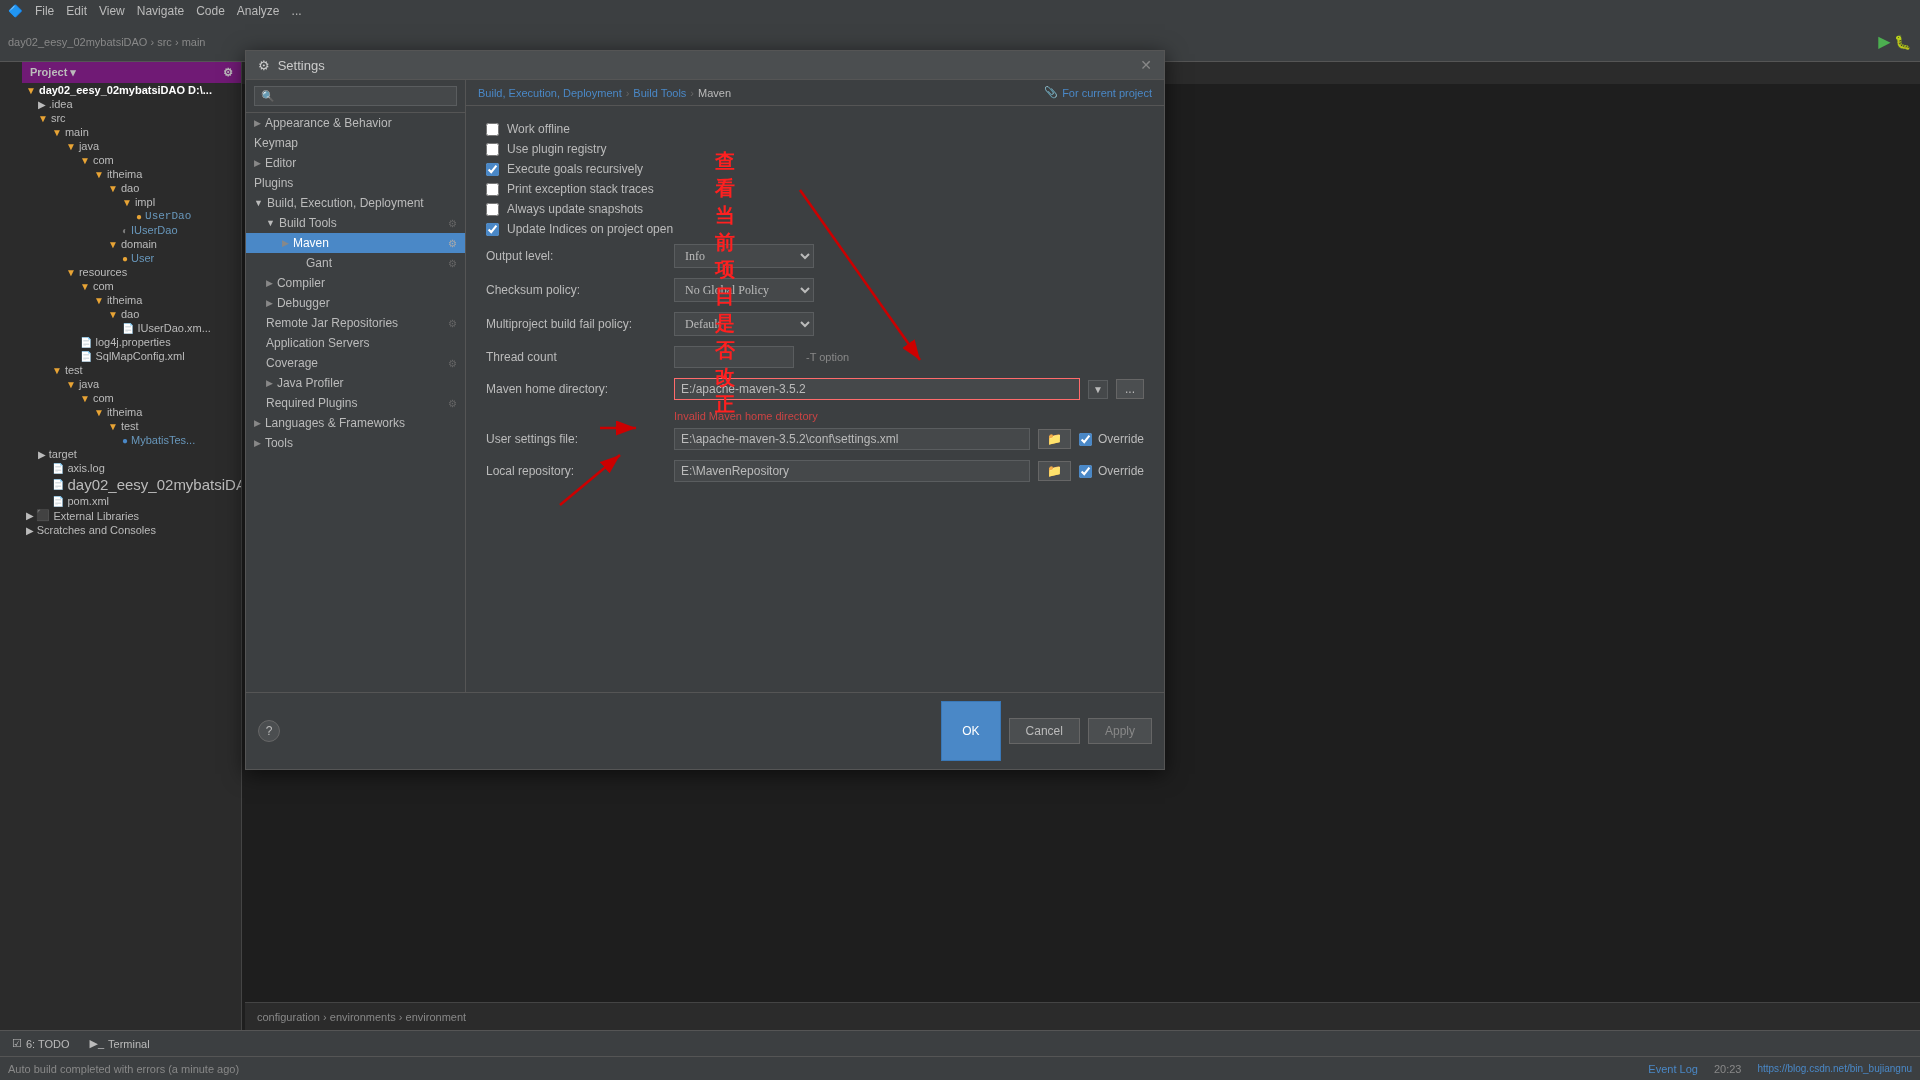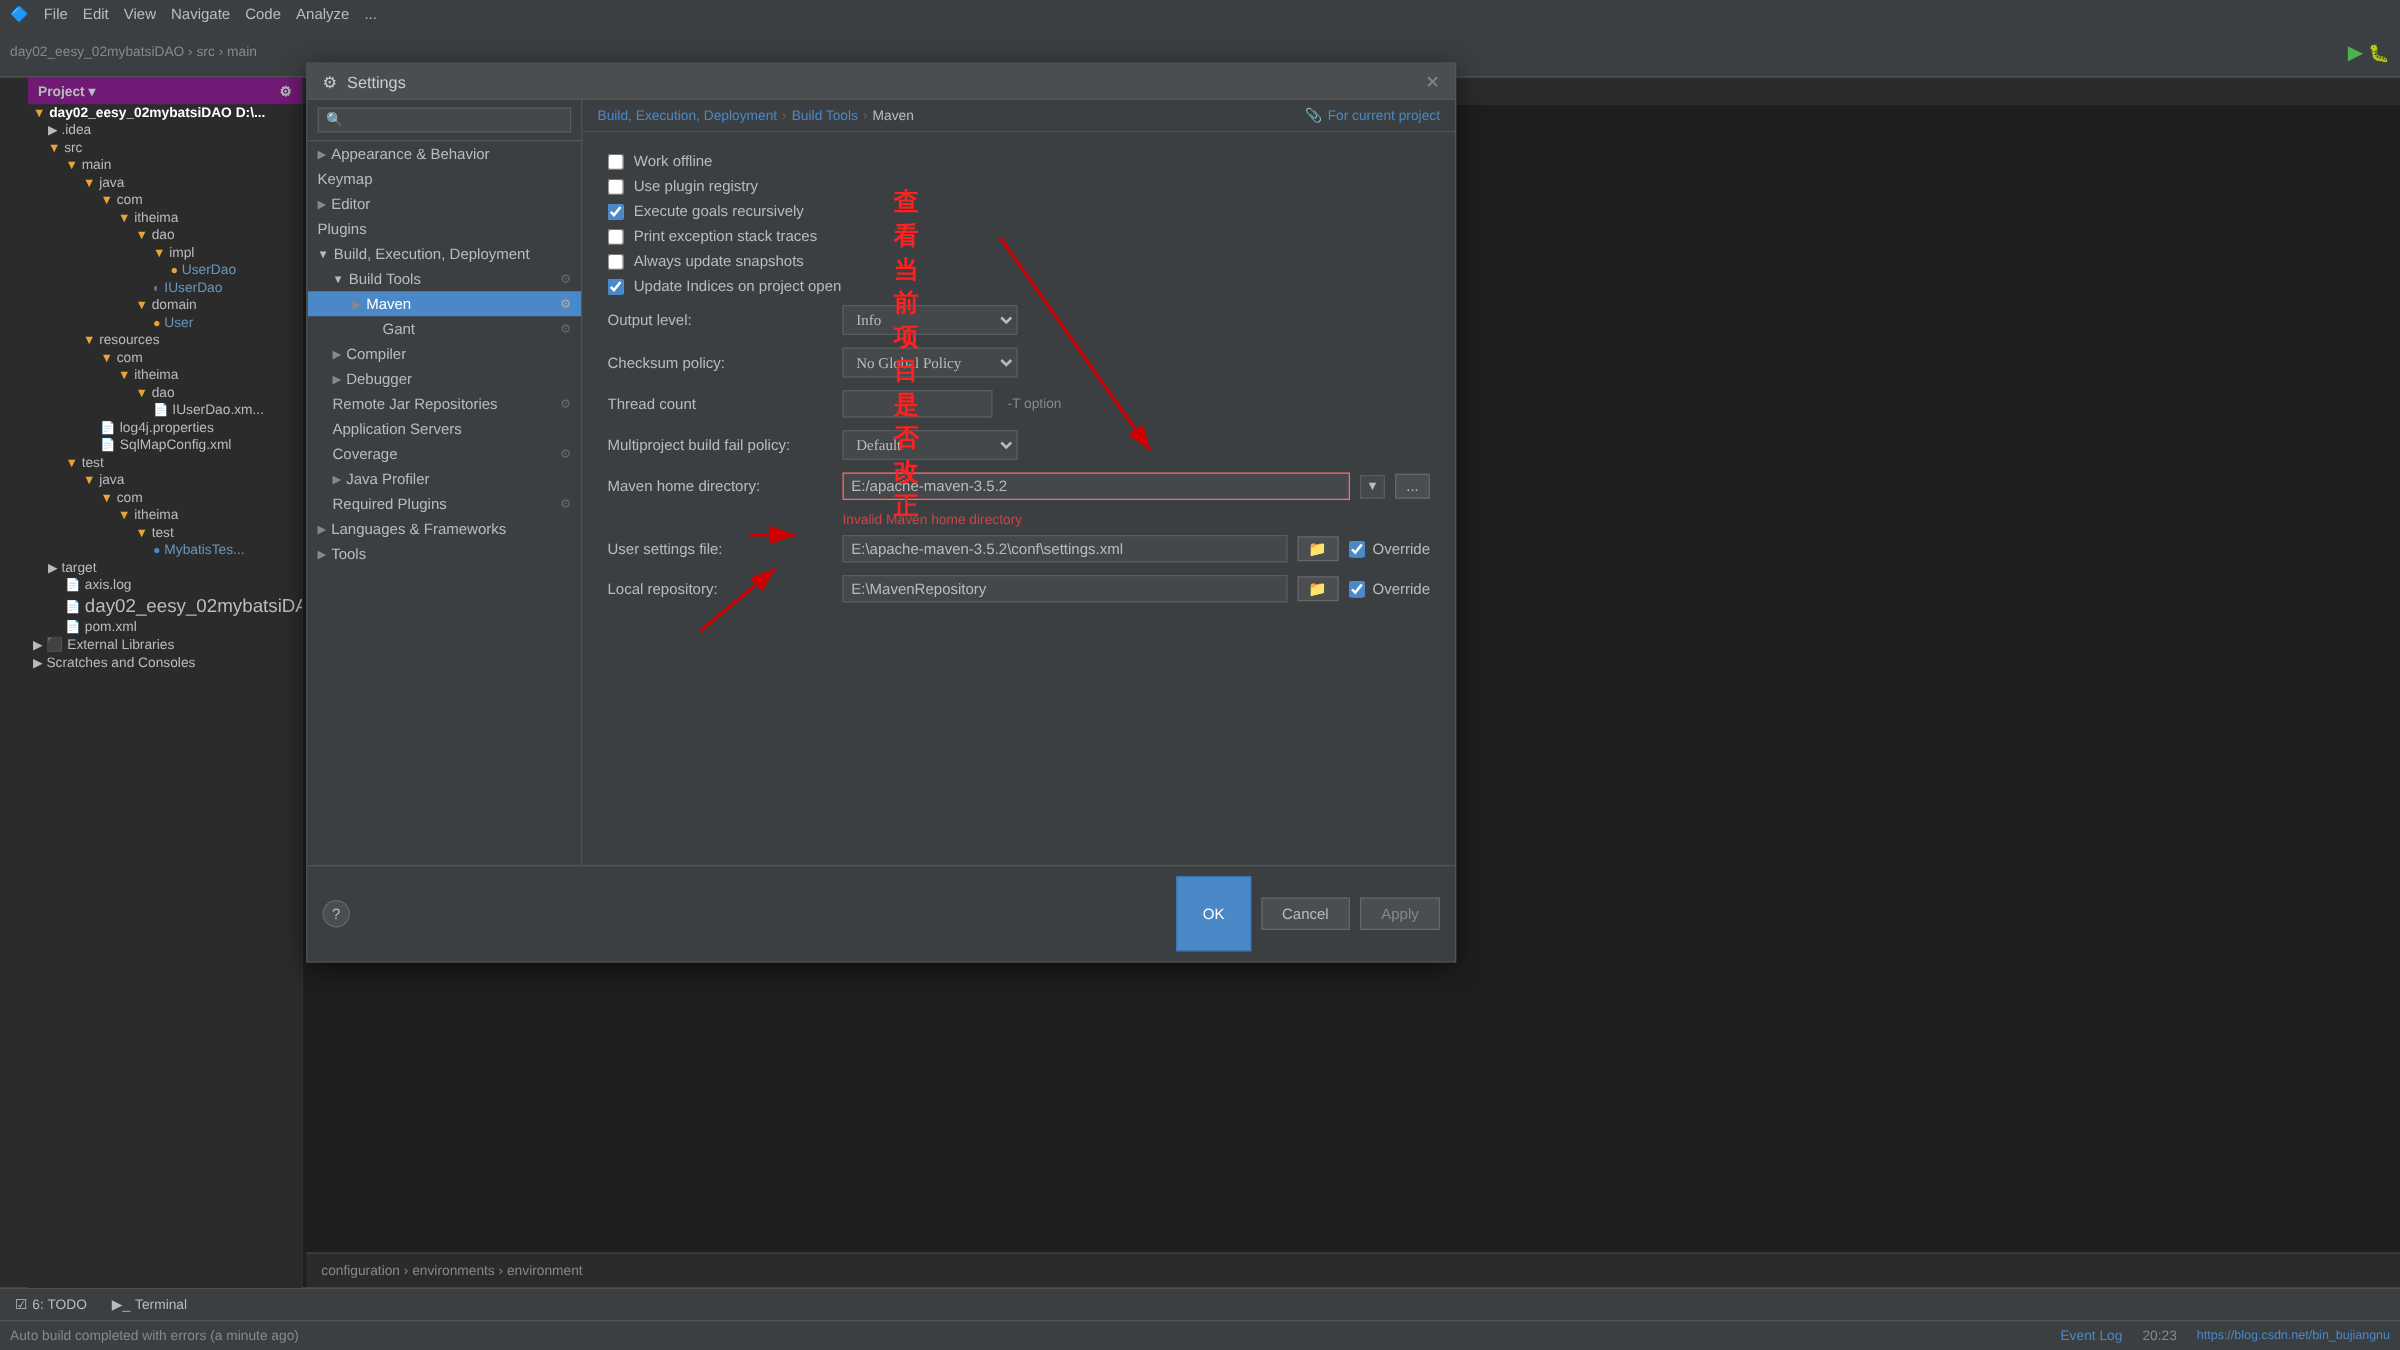--- a/index.html
+++ b/index.html
@@ -487,21 +487,21 @@
   <div class="tree-item" style="padding-left:86px;">
     <span class="tree-icon folder-icon">▼</span>
     <span class="tree-label" style="font-size:11px;">dao</span>
   </div>
   <div class="tree-item" style="padding-left:100px;">
     <span class="tree-icon folder-icon">▼</span>
     <span class="tree-label" style="font-size:11px;">impl</span>
   </div>
   <div class="tree-item" style="padding-left:114px;">
     <span class="tree-icon" style="color:#e8a435;">●</span>
-    <span class="tree-label blue" style="font-size:11px;">UserDao</span>
+    <span class="tree-label blue" style="font-size:11px;font-family:Liberation Mono, monospace;">UserDao</span>
   </div>
   <div class="tree-item" style="padding-left:100px;">
     <span class="tree-icon" style="color:#7a7a7a;">◐</span>
     <span class="tree-label blue" style="font-size:11px;">IUserDao</span>
   </div>
   <div class="tree-item" style="padding-left:86px;">
     <span class="tree-icon folder-icon">▼</span>
     <span class="tree-label" style="font-size:11px;">domain</span>
   </div>
   <div class="tree-item" style="padding-left:100px;">
@@ -728,31 +728,31 @@
 
         <div class="form-row">
           <span class="form-label">Checksum policy:</span>
           <select class="form-select">
             <option>No Global Policy</option>
             <option>Strict</option>
           </select>
         </div>
 
         <div class="form-row">
-          <span class="form-label">Thread count</span>
-          <input type="text" class="form-input" style="max-width: 120px;">
-          <span class="t-option-label">-T option</span>
-        </div>
-
-        <div class="form-row">
           <span class="form-label">Multiproject build fail policy:</span>
           <select class="form-select">
             <option>Default</option>
             <option>Fail At End</option>
           </select>
+        </div>
+
+        <div class="form-row">
+          <span class="form-label">Thread count</span>
+          <input type="text" class="form-input" style="max-width: 120px;">
+          <span class="t-option-label">-T option</span>
         </div>
 
         <div class="form-row">
           <span class="form-label">Maven home directory:</span>
           <input type="text" class="form-input form-input-error" value="E:/apache-maven-3.5.2" style="flex: 1 1 0%;">
           <button class="btn-dropdown">▼</button>
           <button class="btn-browse">...</button>
         </div>
         <div class="error-text">Invalid Maven home directory</div>
 

